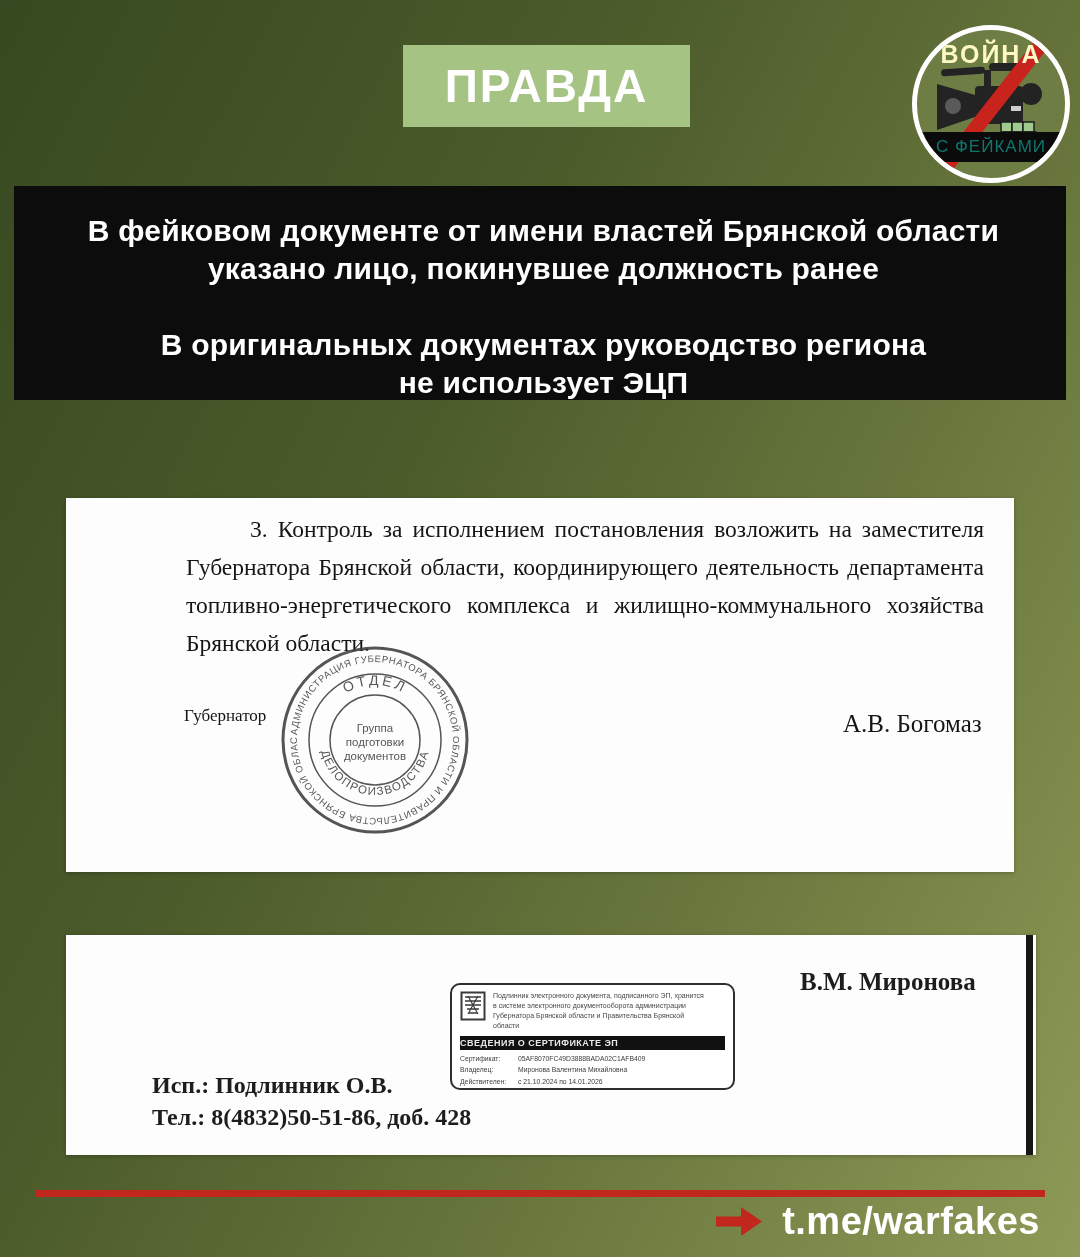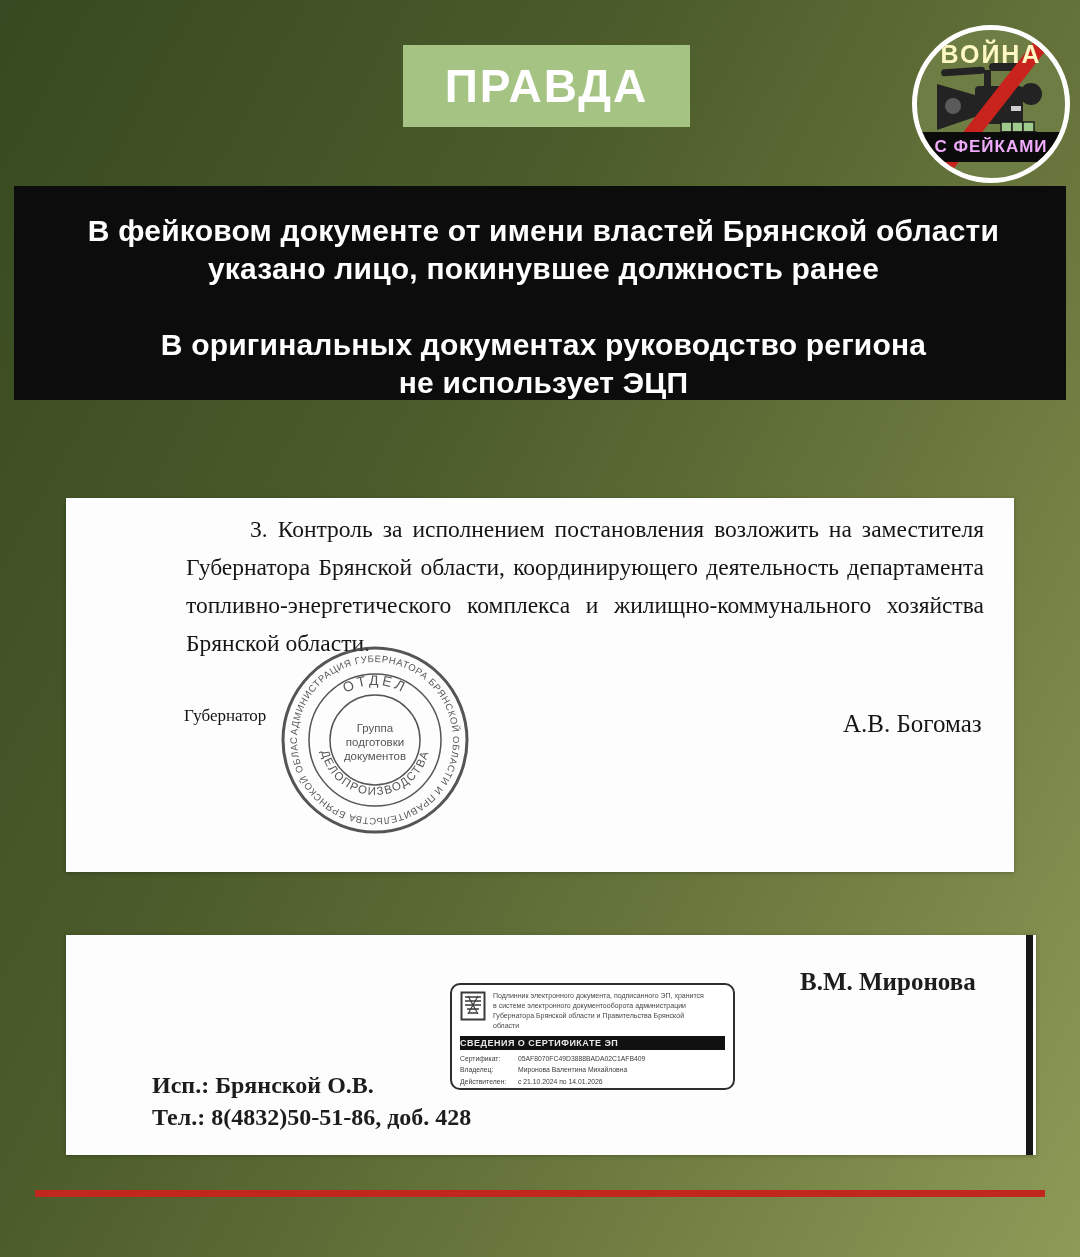--- a/index.html
+++ b/index.html
@@ -19,21 +19,21 @@
     border:5px solid #fff;border-radius:50%;background:#6e7d44;overflow:hidden;
   }
   .logo .slash{
     position:absolute;left:-14px;top:66px;width:184px;height:15px;background:#c8231c;
     transform:rotate(-52deg);transform-origin:center;
   }
   .logo .band{
     position:absolute;left:-6px;right:-6px;bottom:16px;height:30px;background:#0b0b0b;
     display:flex;align-items:center;justify-content:center;
   }
-  .logo .band span{color:#f0abfc;font-weight:700;font-size:17px;letter-spacing:1px;}
+  .logo .band span{color:#0f766e;font-weight:400;font-size:17px;letter-spacing:1px;}
   .logo .toplabel{
     position:absolute;top:10px;left:0;right:0;text-align:center;
     color:#fef9c3;font-weight:800;font-size:25px;letter-spacing:2px;
   }
   .logo svg.cam{position:absolute;left:10px;top:30px;}
   
   .banner{
     position:absolute;left:14px;top:186px;width:1052px;height:214px;background:#0c0c0c;
     display:flex;flex-direction:column;align-items:center;justify-content:flex-start;
     padding-top:26px;box-sizing:border-box;padding-left:7px;
@@ -184,19 +184,25 @@
           <span class="lab">Владелец:</span>
           <span>Миронова Валентина Михайловна</span>
         </div>
         <div class="row">
           <span class="lab">Действителен:</span>
           <span>с 21.10.2024 по 14.01.2026</span>
         </div>
       </div>
     </div>
 
-    <div class="exe serif">Исп.: Брянской О.В.</div>
+    <div class="exe serif">Исп.: Подлинник О.В.</div>
     <div class="tel serif">Тел.: 8(4832)50-51-86, доб. 428</div>
   </div>
 
   <div class="redline"></div>
+  <div class="footer-link">
+    <svg width="46" height="29" viewBox="0 0 46 29">
+      <polygon points="0,9.5 25,9.5 25,0 46,14.5 25,29 25,19.5 0,19.5" fill="#c2271d"></polygon>
+    </svg>
+    <span>t.me/warfakes</span>
+  </div>
 
 </div>
 
 </body></html>

